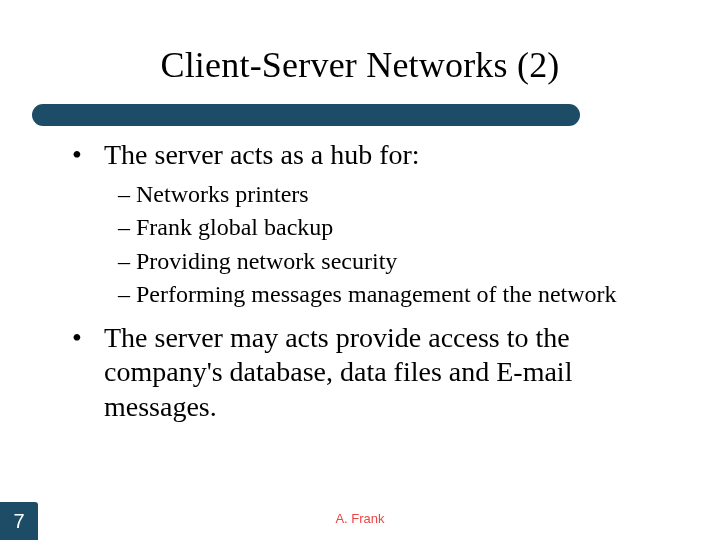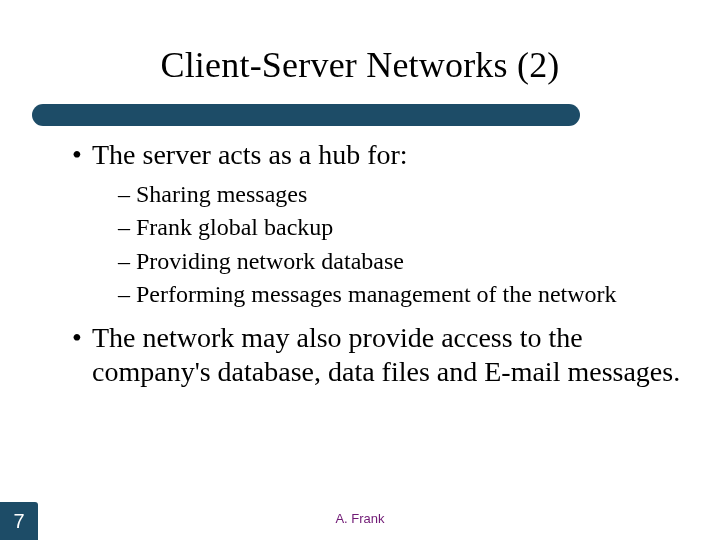--- a/index.html
+++ b/index.html
@@ -4,28 +4,28 @@
 <style>
   * { margin: 0; padding: 0; box-sizing: border-box; }
   html, body { width: 720px; height: 540px; background: #fff; font-family: "Times New Roman", Times, serif; color: #000; }
   .slide { position: relative; width: 720px; height: 540px; }
   .title-region { position: absolute; top: 44px; left: 0; width: 720px; text-align: center; }
   .title { font-size: 36px; font-weight: 400; letter-spacing: 0.2px; }
   .rule { position: absolute; top: 104px; left: 32px; width: 548px; height: 22px; background: #1d4c67; border-radius: 11px; }
   .body { position: absolute; top: 138px; left: 72px; width: 610px; }
   .b1 { display: flex; align-items: flex-start; font-size: 28px; line-height: 1.22; margin-bottom: 8px; }
   .b1 .bullet { display: inline-block; width: 20px; flex: 0 0 20px; }
-  .b1 .txt { flex: 1 1 auto; }
+  .b1 .txt { flex: 1 1 auto; margin-left: 12px; }
   .sub { margin-left: 46px; margin-bottom: 6px; }
   .b2 { display: flex; align-items: flex-start; font-size: 24px; line-height: 1.22; margin-bottom: 4px; }
   .b2 .dash { display: inline-block; width: 18px; flex: 0 0 18px; }
   .b2 .txt { flex: 1 1 auto; }
   .gap { height: 6px; }
   .pagenum-badge { position: absolute; left: 0; bottom: 0; width: 38px; height: 38px; background: #1d4c67; color: #fff; font-family: Arial, Helvetica, sans-serif; font-size: 20px; display: flex; align-items: center; justify-content: center; border-top-right-radius: 3px; }
-  .footer-author { position: absolute; bottom: 14px; left: 0; width: 720px; text-align: center; font-size: 13px; font-family: Arial, Helvetica, sans-serif; color: #701a75; }
+  .footer-author { position: absolute; bottom: 14px; left: 0; width: 720px; text-align: center; font-size: 13px; font-family: Arial, Helvetica, sans-serif; color: #ef4444; }
 </style>
 </head>
 <body>
 
 <div class="slide">
 
   <div class="title-region">
     <div class="title">Client-Server Networks (2)</div>
   </div>
 
@@ -34,41 +34,41 @@
   <div class="body">
 
     <div class="b1">
       <span class="bullet">•</span>
       <span class="txt">The server acts as a hub for:</span>
     </div>
 
     <div class="sub">
       <div class="b2">
         <span class="dash">–</span>
-        <span class="txt">Sharing messages</span>
+        <span class="txt">Networks printers</span>
       </div>
       <div class="b2">
         <span class="dash">–</span>
         <span class="txt">Frank global backup</span>
       </div>
       <div class="b2">
         <span class="dash">–</span>
-        <span class="txt">Providing network database</span>
+        <span class="txt">Providing network security</span>
       </div>
       <div class="b2">
         <span class="dash">–</span>
         <span class="txt">Performing messages management of the network</span>
       </div>
     </div>
 
     <div class="gap"></div>
 
     <div class="b1">
       <span class="bullet">•</span>
-      <span class="txt">The network may also provide access to the company's database, data files and E-mail messages.</span>
+      <span class="txt">The server may acts provide access to the company's database, data files and E-mail messages.</span>
     </div>
 
   </div>
 
   <div class="pagenum-badge">
     <span>7</span>
   </div>
 
   <div class="footer-author">A. Frank</div>
 

